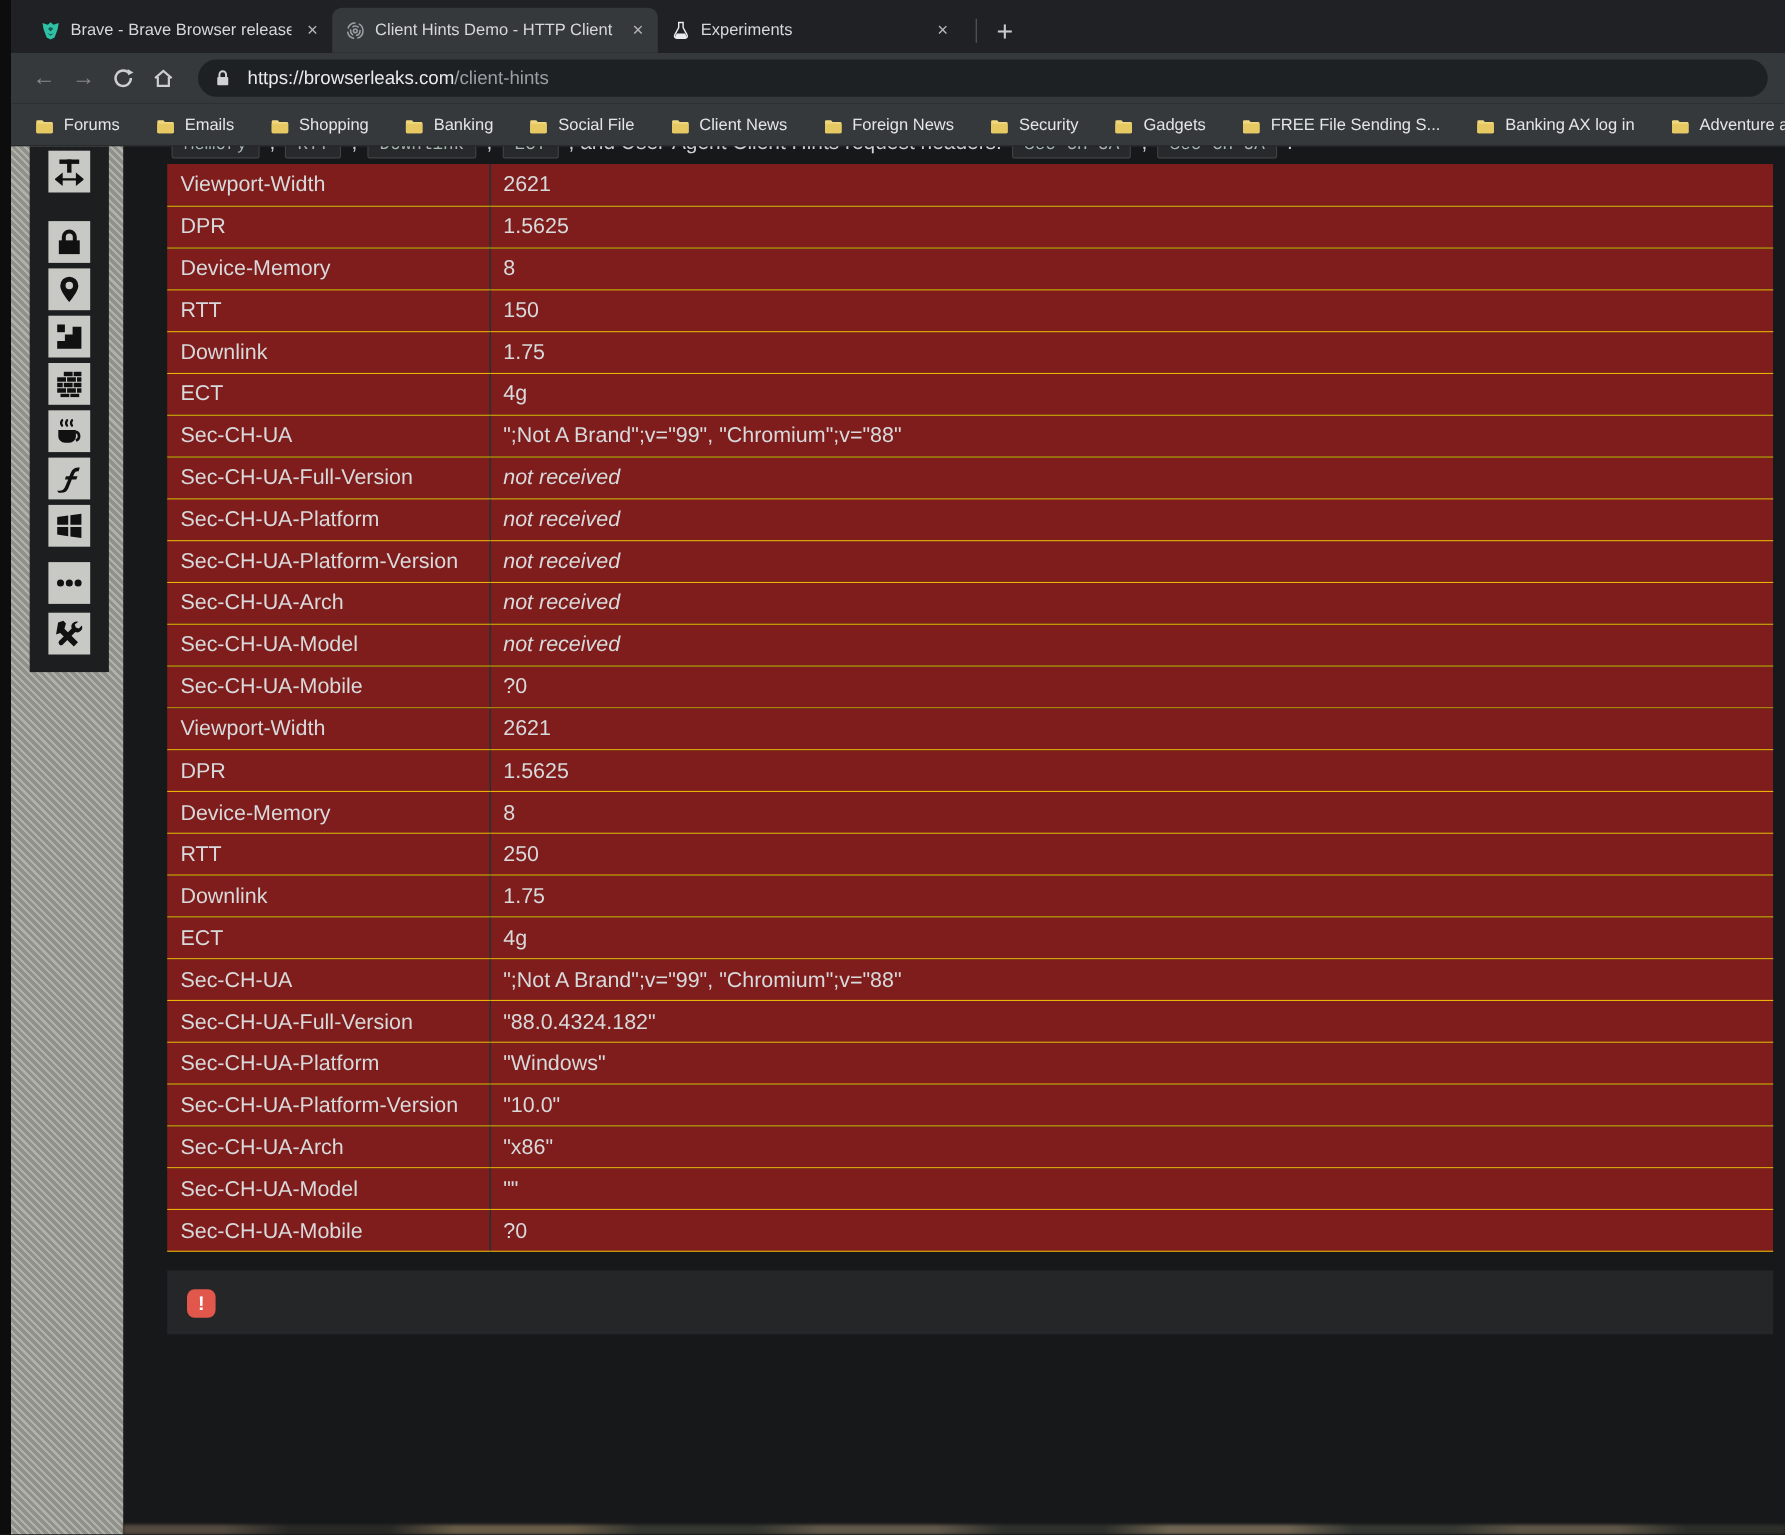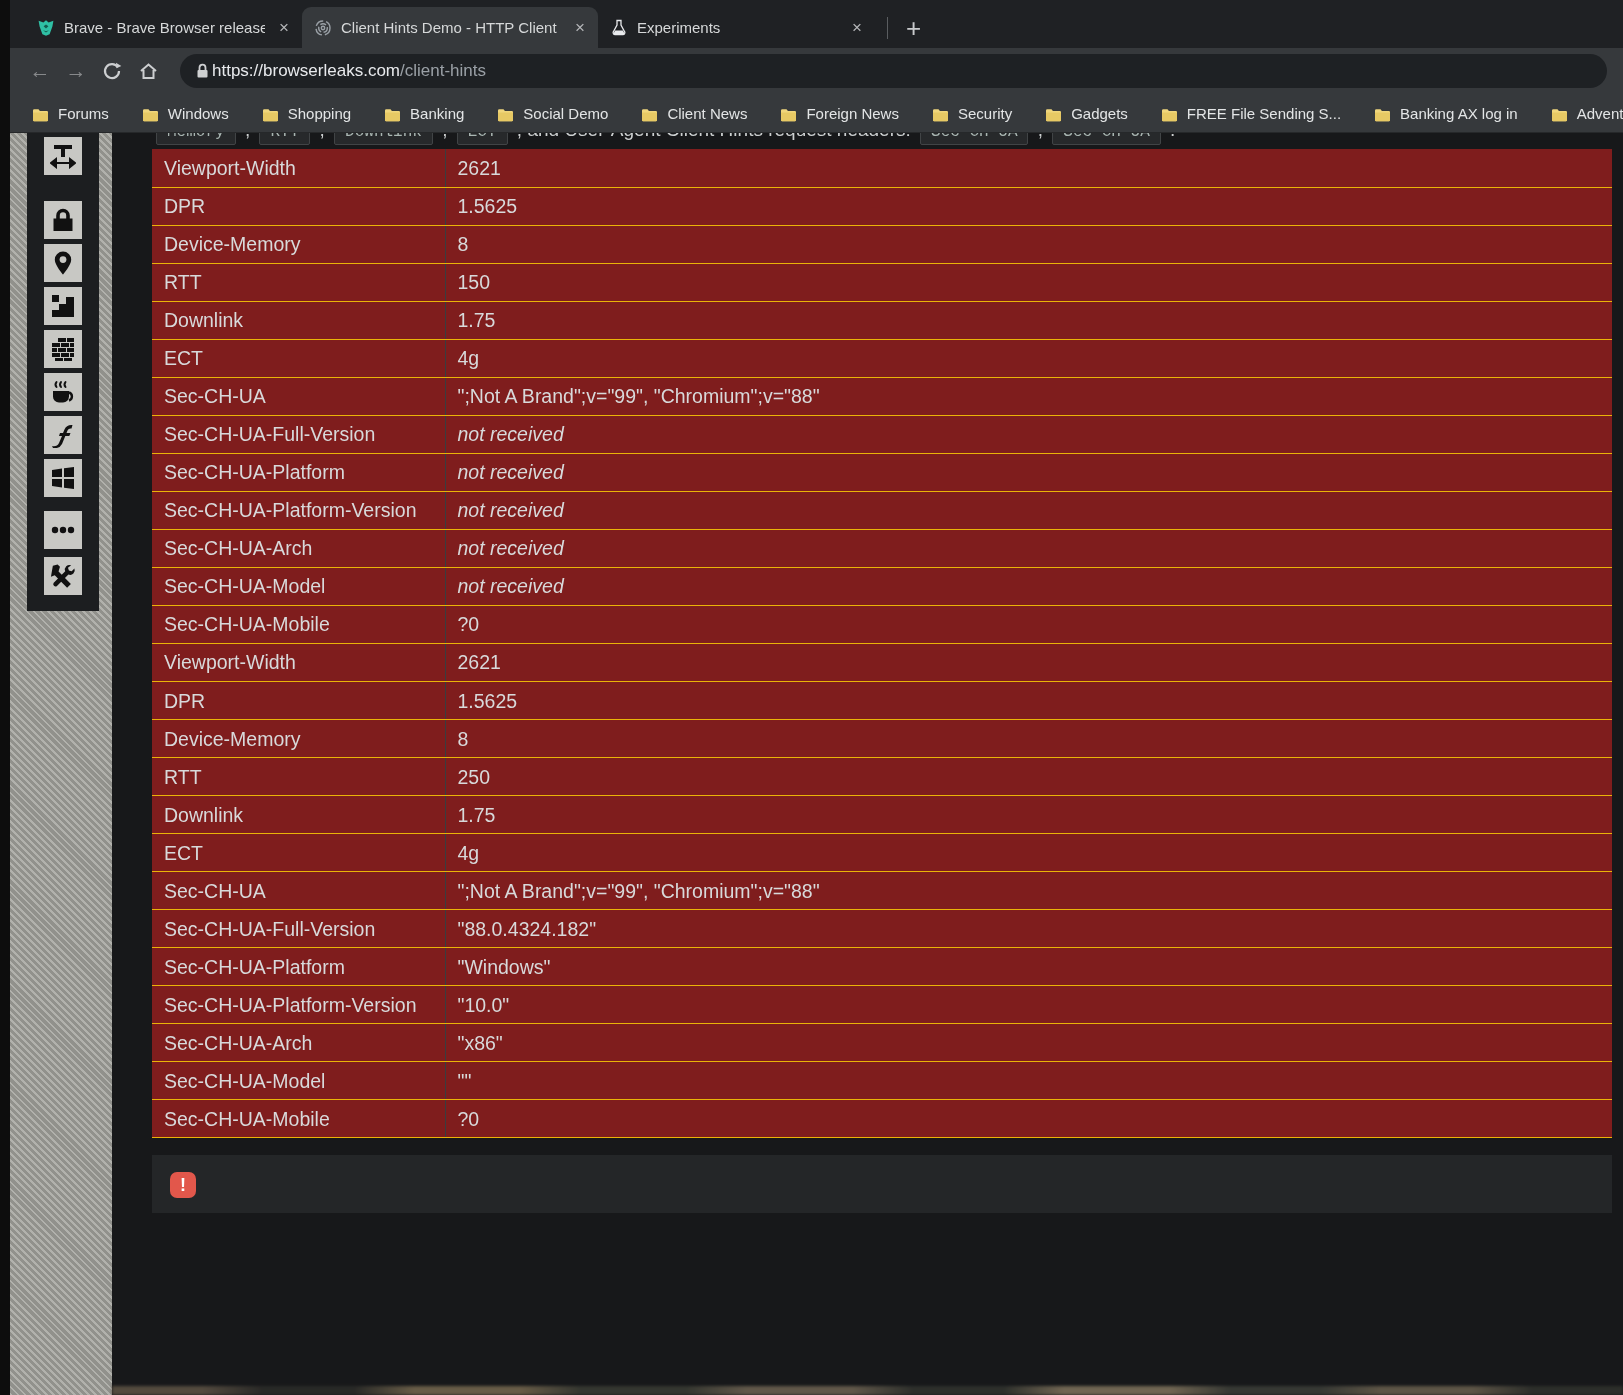--- a/index.html
+++ b/index.html
@@ -19,21 +19,21 @@
   .favicon { width:18px; height:18px; flex:none; }
   .tab-sep { width:1px; height:22px; background:#5a5d60; margin:0 10px 9px 12px; }
   .newtab { color:#c8cacc; font-size:26px; font-weight:300; margin-bottom:4px; padding:0 8px; }
 
   .toolbar { position:absolute; top:48px; left:0; width:100%; height:46px;
     background:#36393c; display:flex; align-items:center; padding:0 10px 0 22px; }
   .nav-btn { width:36px; text-align:center; font-size:21px; color:#87898b; flex:none; }
   .nav-btn.bright { color:#ccced0; }
   .nav-btn svg { display:block; margin:0 auto; }
   .url-pill { flex:1; height:34px; background:#1e2124; border-radius:17px;
-    display:flex; align-items:center; gap:3px; padding:0 16px; margin-left:14px; margin-right:6px; }
+    display:flex; align-items:center; gap:16px; padding:0 16px; margin-left:14px; margin-right:6px; }
   .url-text { font-size:17px; color:#e8eaed; white-space:nowrap; }
   .url-path { color:#9aa0a6; }
 
   .bookmarks { position:absolute; top:94px; left:0; width:100%; height:39px;
     background:#36393c; border-bottom:1px solid #26282a; display:flex; align-items:center;
     padding-left:32px; gap:33px; overflow:hidden; }
   .bookmark { display:flex; align-items:flex-end; gap:9px; white-space:nowrap;
     font-size:15px; color:#e3e5e6; flex:none; }
 
   
@@ -149,42 +149,42 @@
       <path d="M1 2.5 a1.2 1.2 0 0 1 1.2 -1.2 h4.3 l1.4 1.6 h7 a1.1 1.1 0 0 1 1.1 1.1 V12 a1.2 1.2 0 0 1 -1.2 1.2 H2.2 A1.2 1.2 0 0 1 1 12 Z" fill="#f0d67c"></path>
       <path d="M1 4.6 h15 V12 a1.2 1.2 0 0 1 -1.2 1.2 H2.2 A1.2 1.2 0 0 1 1 12 Z" fill="#e7c964"></path>
     </svg>
     <span>Forums</span>
   </div>
     <div class="bookmark">
     <svg width="17" height="14" viewBox="0 0 17 14">
       <path d="M1 2.5 a1.2 1.2 0 0 1 1.2 -1.2 h4.3 l1.4 1.6 h7 a1.1 1.1 0 0 1 1.1 1.1 V12 a1.2 1.2 0 0 1 -1.2 1.2 H2.2 A1.2 1.2 0 0 1 1 12 Z" fill="#f0d67c"></path>
       <path d="M1 4.6 h15 V12 a1.2 1.2 0 0 1 -1.2 1.2 H2.2 A1.2 1.2 0 0 1 1 12 Z" fill="#e7c964"></path>
     </svg>
-    <span>Windows</span>
+    <span>Emails</span>
   </div>
     <div class="bookmark">
     <svg width="17" height="14" viewBox="0 0 17 14">
       <path d="M1 2.5 a1.2 1.2 0 0 1 1.2 -1.2 h4.3 l1.4 1.6 h7 a1.1 1.1 0 0 1 1.1 1.1 V12 a1.2 1.2 0 0 1 -1.2 1.2 H2.2 A1.2 1.2 0 0 1 1 12 Z" fill="#f0d67c"></path>
       <path d="M1 4.6 h15 V12 a1.2 1.2 0 0 1 -1.2 1.2 H2.2 A1.2 1.2 0 0 1 1 12 Z" fill="#e7c964"></path>
     </svg>
     <span>Shopping</span>
   </div>
     <div class="bookmark">
     <svg width="17" height="14" viewBox="0 0 17 14">
       <path d="M1 2.5 a1.2 1.2 0 0 1 1.2 -1.2 h4.3 l1.4 1.6 h7 a1.1 1.1 0 0 1 1.1 1.1 V12 a1.2 1.2 0 0 1 -1.2 1.2 H2.2 A1.2 1.2 0 0 1 1 12 Z" fill="#f0d67c"></path>
       <path d="M1 4.6 h15 V12 a1.2 1.2 0 0 1 -1.2 1.2 H2.2 A1.2 1.2 0 0 1 1 12 Z" fill="#e7c964"></path>
     </svg>
     <span>Banking</span>
   </div>
     <div class="bookmark">
     <svg width="17" height="14" viewBox="0 0 17 14">
       <path d="M1 2.5 a1.2 1.2 0 0 1 1.2 -1.2 h4.3 l1.4 1.6 h7 a1.1 1.1 0 0 1 1.1 1.1 V12 a1.2 1.2 0 0 1 -1.2 1.2 H2.2 A1.2 1.2 0 0 1 1 12 Z" fill="#f0d67c"></path>
       <path d="M1 4.6 h15 V12 a1.2 1.2 0 0 1 -1.2 1.2 H2.2 A1.2 1.2 0 0 1 1 12 Z" fill="#e7c964"></path>
     </svg>
-    <span>Social Demo</span>
+    <span>Social File</span>
   </div>
     <div class="bookmark">
     <svg width="17" height="14" viewBox="0 0 17 14">
       <path d="M1 2.5 a1.2 1.2 0 0 1 1.2 -1.2 h4.3 l1.4 1.6 h7 a1.1 1.1 0 0 1 1.1 1.1 V12 a1.2 1.2 0 0 1 -1.2 1.2 H2.2 A1.2 1.2 0 0 1 1 12 Z" fill="#f0d67c"></path>
       <path d="M1 4.6 h15 V12 a1.2 1.2 0 0 1 -1.2 1.2 H2.2 A1.2 1.2 0 0 1 1 12 Z" fill="#e7c964"></path>
     </svg>
     <span>Client News</span>
   </div>
     <div class="bookmark">
     <svg width="17" height="14" viewBox="0 0 17 14">

